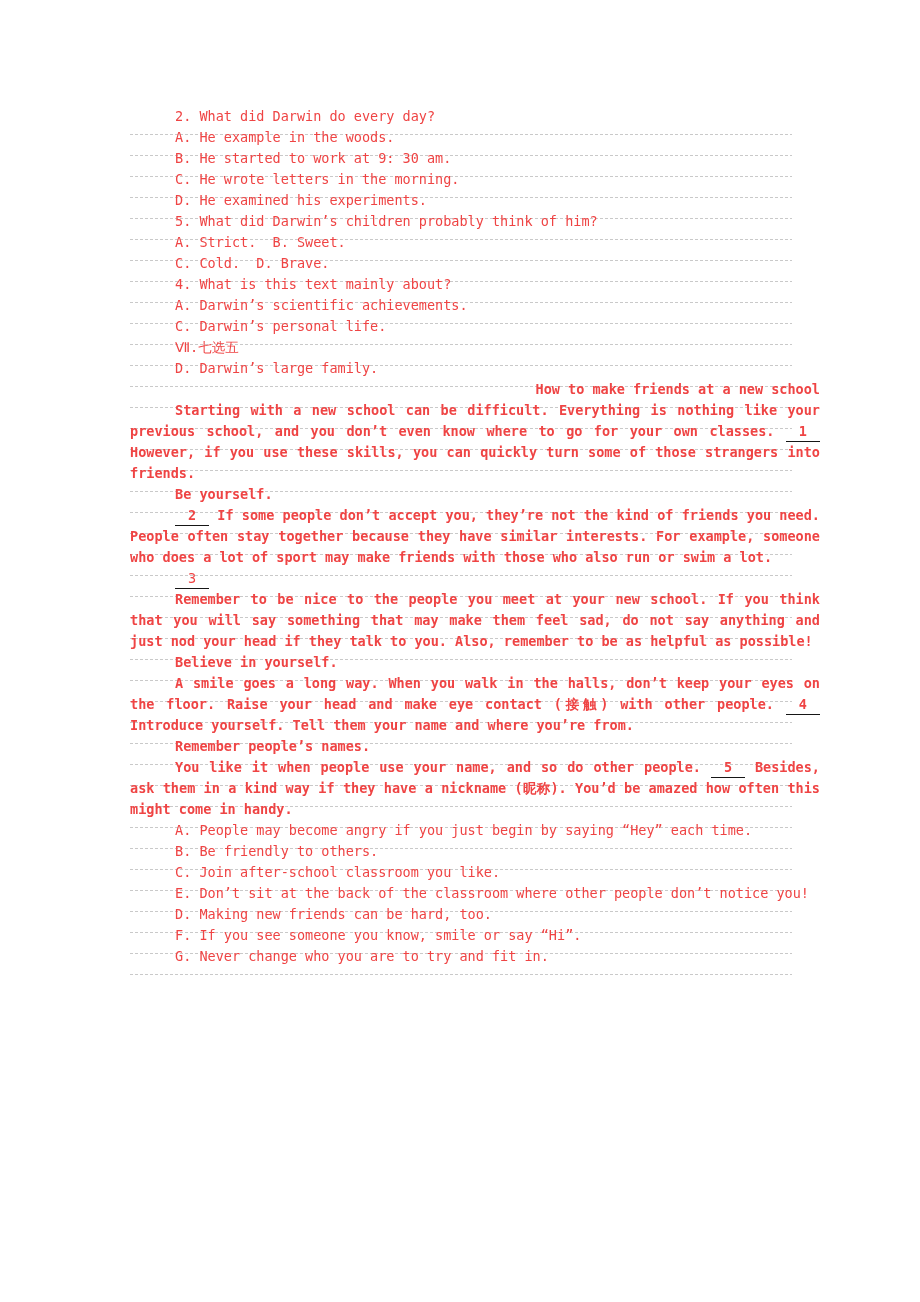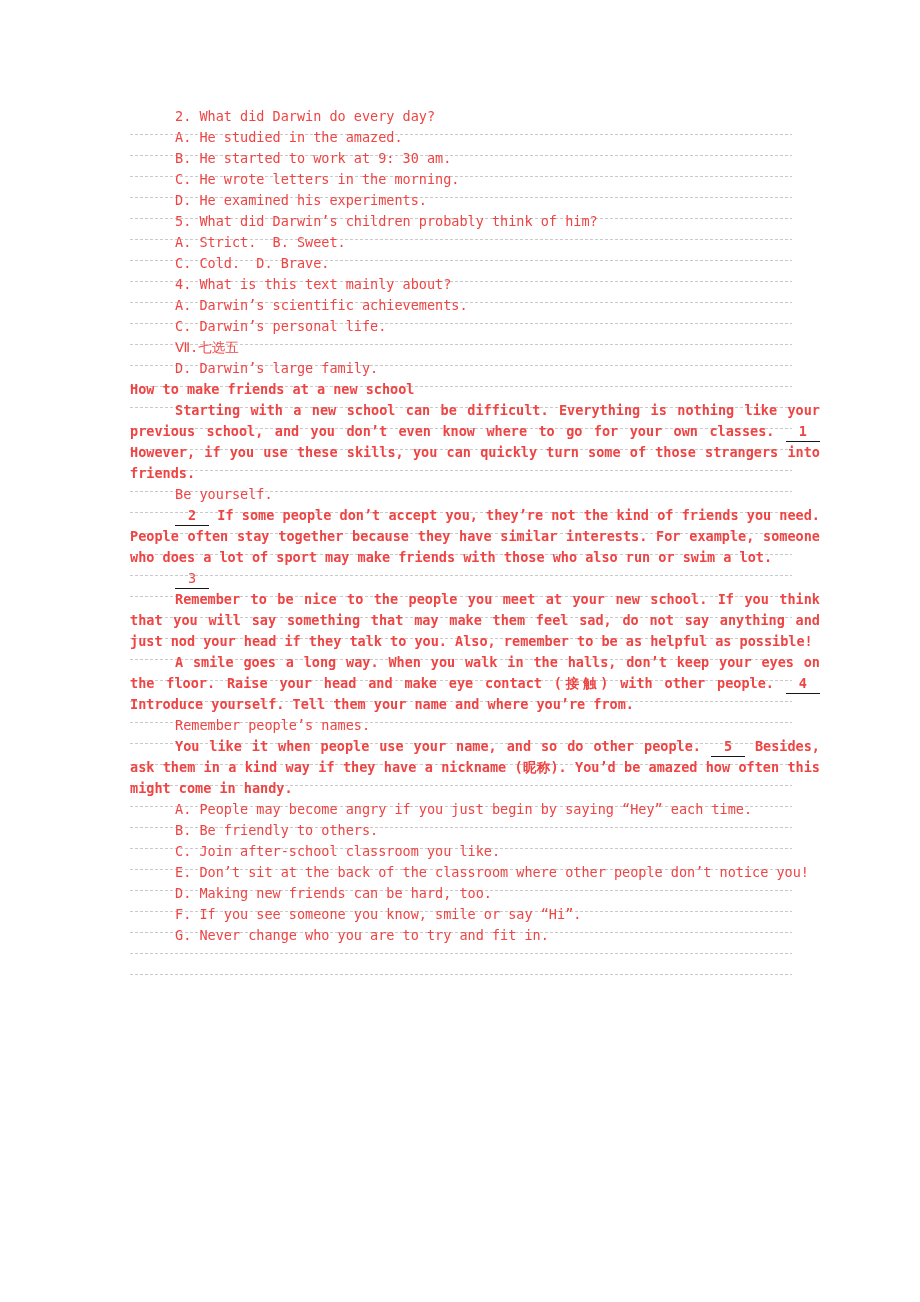--- a/index.html
+++ b/index.html
@@ -37,61 +37,62 @@
   }
   .line {
     white-space:pre-wrap;
     padding-left:45px;
   }
   .para {
     text-align:justify;
     text-indent:45px;
     font-weight:bold;
   }
-  .subhead { font-weight:normal; }
+  .subhead { font-weight:bold; }
   .title {
     font-weight:bold;
-    text-align:left;
+    text-align:right;
   }
   .blank {
     display:inline-block;
     text-indent:0;
     border-bottom:1px solid #161616;
     padding:0 13px;
     line-height:19px;
   }
 </style>
 </head>
 <body>
 
 <div class="page">
   <div class="rules-overlay"></div>
   <div class="content">
 
     <div class="line">2. What did Darwin do every day?</div>
-    <div class="line">A. He studied in the amazed.</div>
+    <div class="line">A. He example in the woods.</div>
     <div class="line">B. He started to work at 9: 30 am.</div>
     <div class="line">C. He wrote letters in the morning.</div>
     <div class="line">D. He examined his experiments.</div>
     <div class="line">5. What did Darwin’s children probably think of him?</div>
     <div class="line">A. Strict.  B. Sweet.</div>
     <div class="line">C. Cold.  D. Brave.</div>
     <div class="line">4. What is this text mainly about?</div>
     <div class="line">A. Darwin’s scientific achievements.</div>
     <div class="line">C. Darwin’s personal life.</div>
     <div class="line">Ⅶ.七选五</div>
 
     <div class="line">D. Darwin’s large family.</div>
     <div class="title">How to make friends at a new school</div>
 
     <p class="para"><span class="seg">Starting with a new school can be difficult. Everything is nothing like your previous school, and you don’t even know where to go for your own classes. </span><span class="blank">1</span><span class="seg"> However, if you use these skills, you can quickly turn some of those strangers into friends.</span></p>
     <div class="line subhead">Be yourself.</div>
     <p class="para"><span class="blank">2</span><span class="seg"> If some people don’t accept you, they’re not the kind of friends you need. People often stay together because they have similar interests. For example, someone who does a lot of sport may make friends with those who also run or swim a lot.</span></p>
     <div class="line"><span class="blank">3</span></div>
     <p class="para">Remember to be nice to the people you meet at your new school. If you think that you will say something that may make them feel sad, do not say anything and just nod your head if they talk to you. Also, remember to be as helpful as possible!</p>
+    <div class="line subhead">Believe in yourself.</div>
     <p class="para"><span class="seg">A smile goes a long way. When you walk in the halls, don’t keep your eyes on the floor. Raise your head and make eye contact (接触) with other people. </span><span class="blank">4</span><span class="seg"> Introduce yourself. Tell them your name and where you’re from.</span></p>
     <div class="line subhead">Remember people’s names.</div>
     <p class="para"><span class="seg">You like it when people use your name, and so do other people. </span><span class="blank">5</span><span class="seg"> Besides, ask them in a kind way if they have a nickname (昵称). You’d be amazed how often this might come in handy.</span></p>
 
     <div class="line">A. People may become angry if you just begin by saying “Hey” each time.</div>
     <div class="line">B. Be friendly to others.</div>
     <div class="line">C. Join after-school classroom you like.</div>
     <div class="line">E. Don’t sit at the back of the classroom where other people don’t notice you!</div>
     <div class="line">D. Making new friends can be hard, too.</div>
     <div class="line">F. If you see someone you know, smile or say “Hi”.</div>

